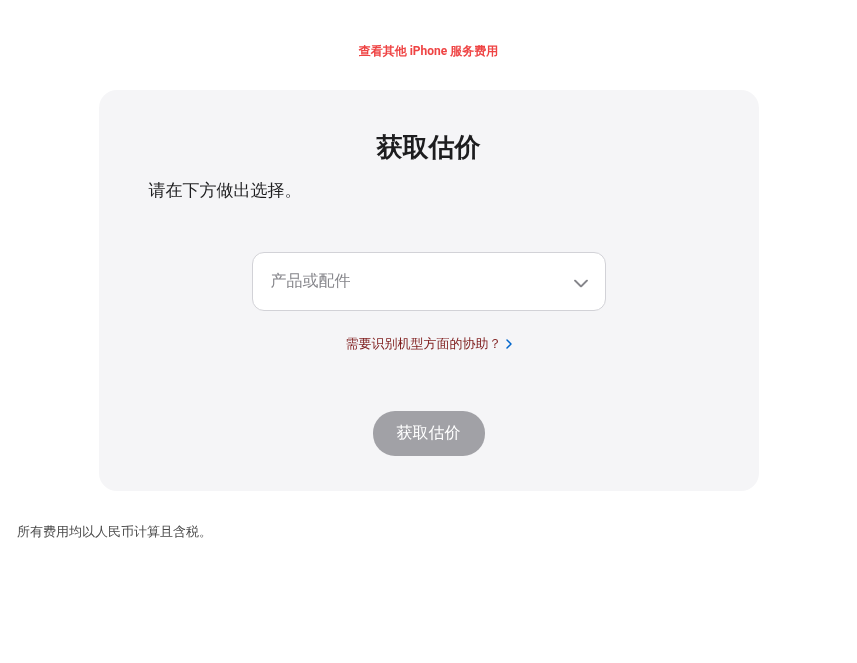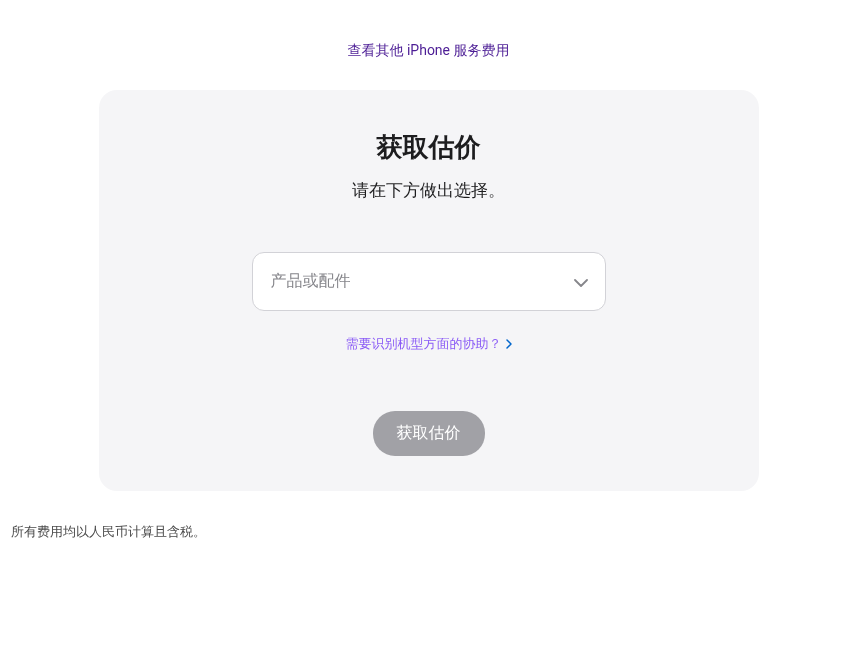--- a/index.html
+++ b/index.html
@@ -12,49 +12,49 @@
       background: #ffffff;
       width: 857px;
       height: 663px;
       overflow: hidden;
     }
     .top-link {
       text-align: center;
       padding: 40px 0 30px 0;
     }
     .top-link a {
-      color: #4c1d95;
+      color: #ef4444;
       text-decoration: none;
-      font-size: 14px;
+      font-size: 12px;
+      font-weight: bold;
     }
     .estimate-card {
       background: #f5f5f7;
       border-radius: 18px;
       margin: 0 auto;
       width: 660px;
       padding: 40px 50px 35px 50px;
     }
     .card-title {
       text-align: center;
       font-size: 26px;
       font-weight: 600;
       color: #1d1d1f;
       margin-bottom: 14px;
     }
     .card-subtitle {
-      text-align: center;
+      text-align: left;
       font-size: 17px;
       color: #1d1d1f;
       margin-bottom: 50px;
     }
     .select-wrapper {
       position: relative;
       width: 354px;
       margin: 0 auto 22px auto;
-      font-family: Liberation Serif, serif;
     }
     .select-box {
       width: 100%;
       background: #ffffff;
       border: 1px solid #d2d2d7;
       border-radius: 12px;
       padding: 18px 44px 18px 18px;
       font-size: 16px;
       color: #86868b;
       cursor: pointer;
@@ -71,40 +71,40 @@
       top: 50%;
       transform: translateY(-50%);
       pointer-events: none;
     }
     .help-link {
       text-align: center;
       margin-top: 22px;
       margin-bottom: 58px;
     }
     .help-link a {
-      color: #8b5cf6;
+      color: #7f1d1d;
       text-decoration: none;
       font-size: 13px;
       display: inline-flex;
       align-items: center;
       gap: 4px;
     }
     .submit-btn {
       display: block;
       margin: 0 auto;
       background: #a1a1a6;
       color: #ffffff;
       border: none;
       border-radius: 22px;
       padding: 12px 24px;
       font-size: 16px;
       cursor: pointer;
     }
     .footer-notes {
-      padding: 30px 12px 0 11px;
+      padding: 30px 12px 0 17px;
       line-height: 1.7;
     }
     .footer-notes p {
       font-size: 13px;
       color: #4a4a4a;
       margin-bottom: 14px;
     }
   </style>
 </head>
 <body>

